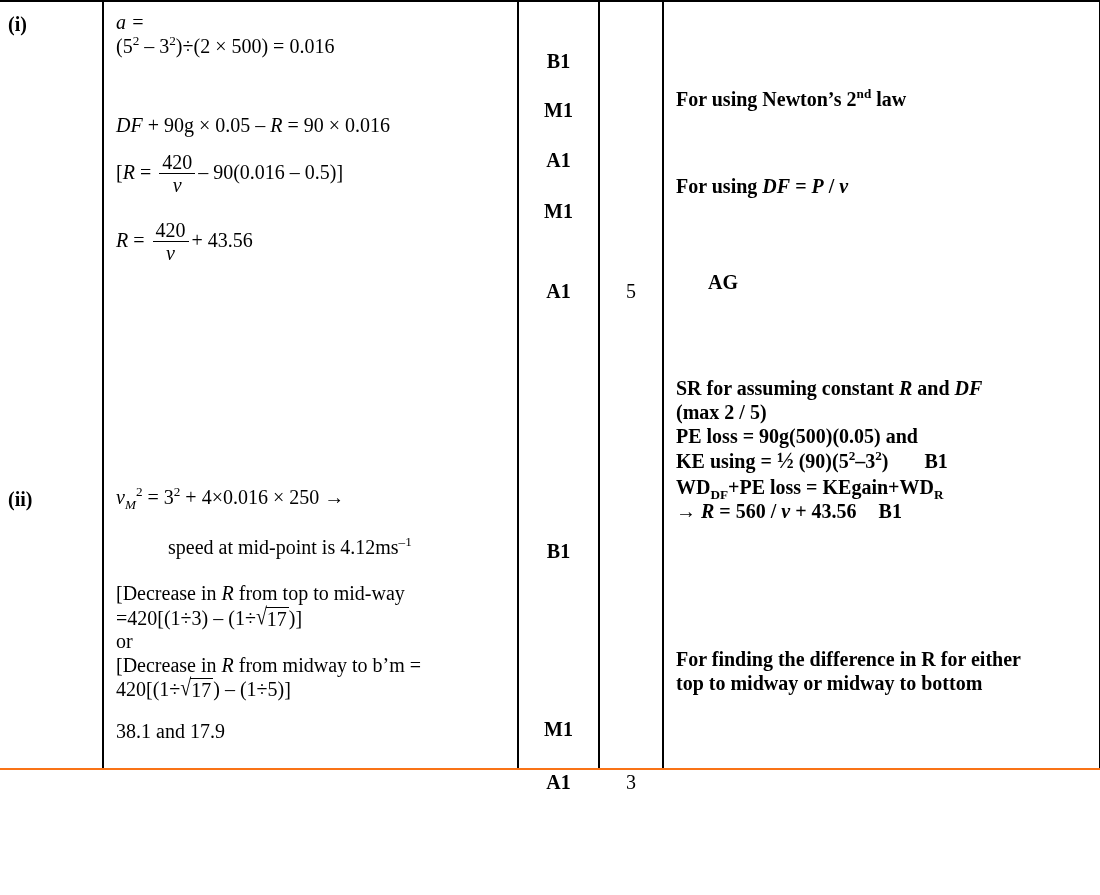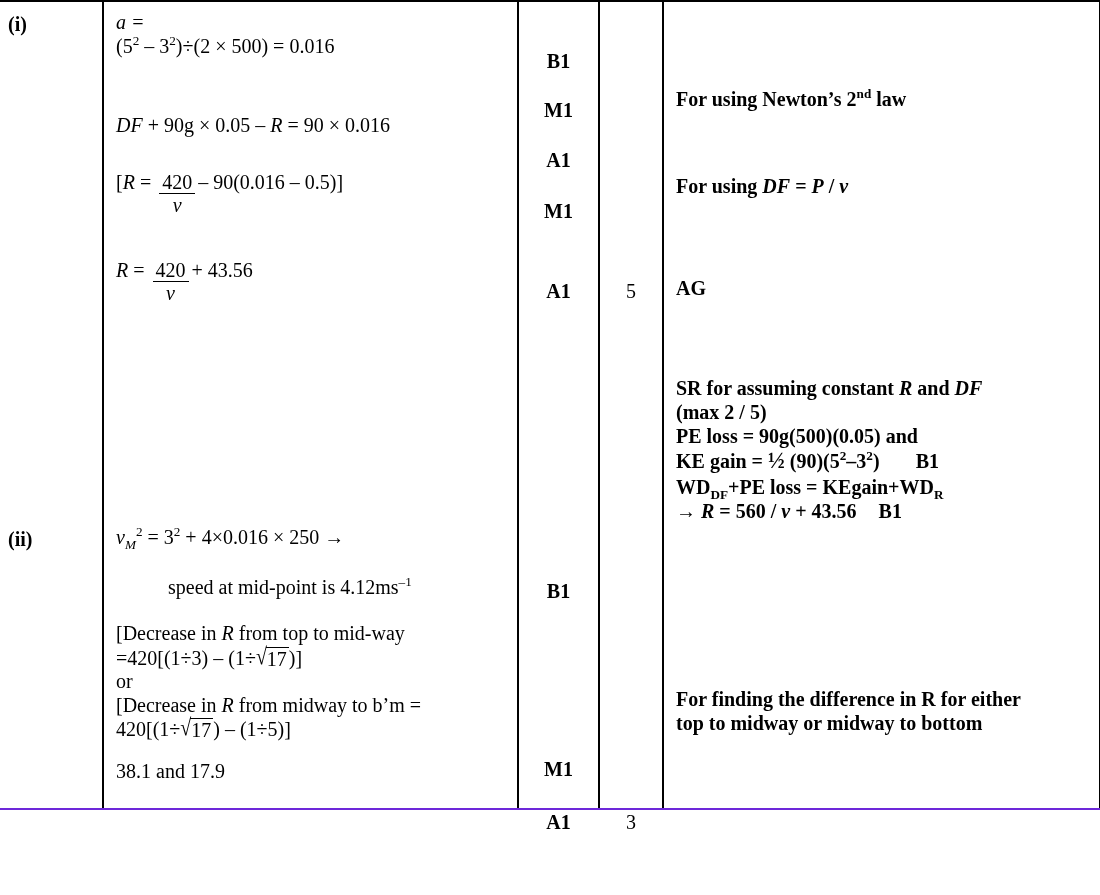--- a/index.html
+++ b/index.html
@@ -35,21 +35,21 @@
   .ms-table col.c-comment { width: 437px; }
 
   .ms-table td {
     vertical-align: top;
     padding: 0;
     border: 0;
   }
 
   
   .row-top td    { border-top: 2px solid #000; }
-  .row-bottom td { border-bottom: 2px solid #6d28d9; }
+  .row-bottom td { border-bottom: 2px solid #f97316; }
 
   td.cell-label   { border-right: 2px solid #000; }
   td.cell-work    { border-right: 2px solid #000; }
   td.cell-mark    { border-right: 2px solid #000; }
   td.cell-total   { border-right: 2px solid #000; }
   td.cell-comment { border-right: 2px solid #000; font-weight: bold; }
 
   
   .divider-cell {
     height: 3px;
@@ -108,21 +108,20 @@
     text-align: center;
     line-height: 1.0;
     margin: 0 3px;
     position: relative;
     top: -1px;
   }
   .frac .num {
     display: block;
     padding: 0 3px 1px 3px;
     border-bottom: 1.6px solid #000;
-    margin-top: 20px;
   }
   .frac .den {
     display: block;
     padding: 1px 3px 0 3px;
     font-style: italic;
   }
 
   
   .sqrt {
     display: inline-block;
@@ -213,27 +212,27 @@
       </div>
     </td>
 
     <td class="cell-comment">
       <div class="cmt-abs-wrap">
 
         <div class="comment cmt-abs" style="top:86px; padding:0;"><span>For using Newton’s 2</span><sup>nd</sup><span> law</span></div>
 
         <div class="comment cmt-abs" style="top:173px; padding:0;"><span>For using </span><i>DF</i><span> = </span><i>P</i><span> / </span><i>v</i></div>
 
-        <div class="comment cmt-abs" style="top:275px; padding:0;">AG</div>
+        <div class="comment cmt-abs" style="top:269px; padding:0;margin-left:32px;">AG</div>
 
         <div class="comment cmt-abs" style="top:374px; padding:0; line-height:1.2;">
           <span class="ln"><b>SR</b><span> for assuming constant </span><i>R</i><span> and </span><i>DF</i></span>
           <span class="ln">(max 2 / 5)</span>
           <span class="ln">PE loss = 90g(500)(0.05) and</span>
-          <span class="ln"><span>KE gain = </span><span style="font-size:1.12em;">½</span><span> (90)(5</span><sup>2</sup><span>–3</span><sup>2</sup><span>)</span><span style="display:inline-block;width:36px"></span><span>B1</span></span>
+          <span class="ln"><span>KE using = </span><span style="font-size:1.12em;">½</span><span> (90)(5</span><sup>2</sup><span>–3</span><sup>2</sup><span>)</span><span style="display:inline-block;width:36px"></span><span>B1</span></span>
           <span class="ln"><span>WD</span><sub>DF</sub><span>+PE loss = KEgain+WD</span><sub>R</sub></span>
           <span class="ln"><span>→ </span><i>R</i><span> = 560 / </span><i>v</i><span> + 43.56</span><span style="display:inline-block;width:22px"></span><span>B1</span></span>
         </div>
 
       </div>
     </td>
   </tr>
 
   <tr>
     <td class="divider-cell divider-label"></td>

